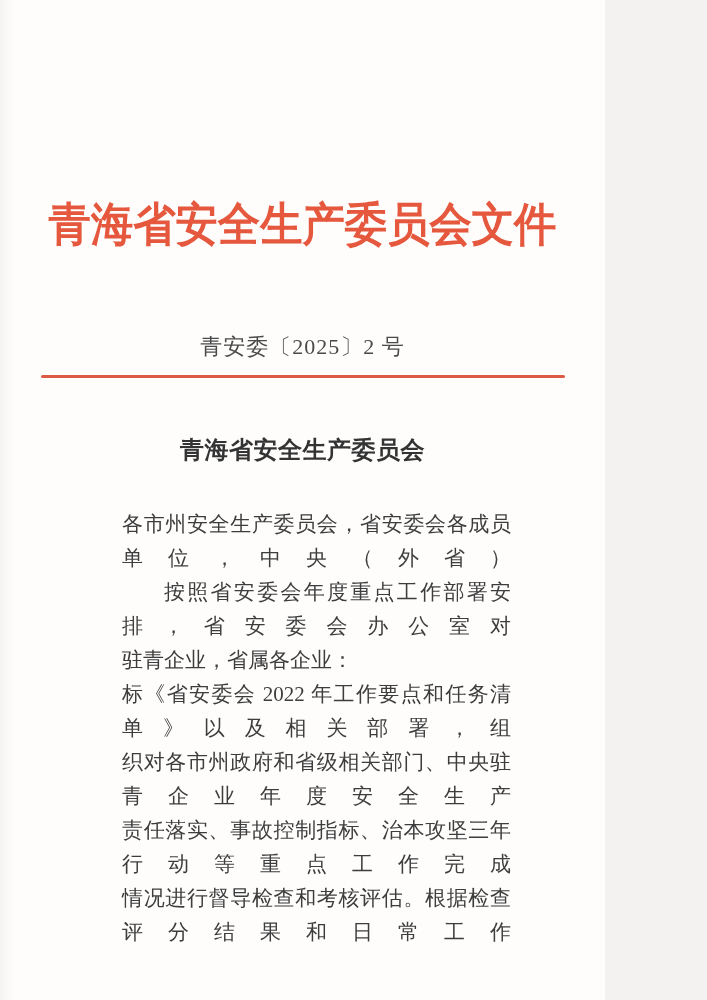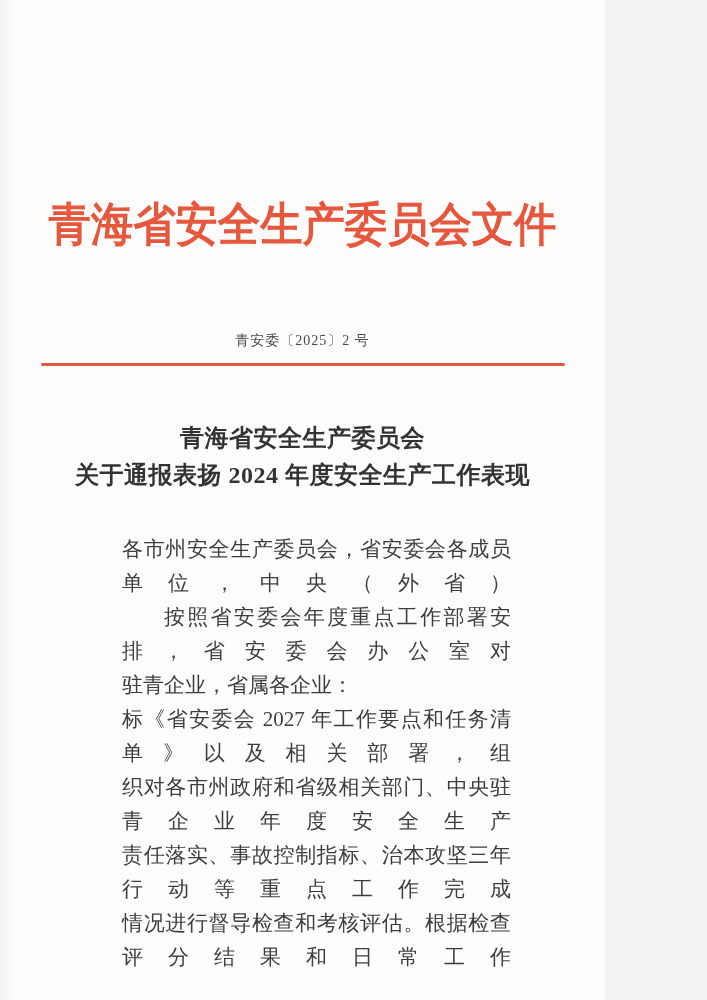--- a/index.html
+++ b/index.html
@@ -25,21 +25,21 @@
     font-weight: bold;
     line-height: 1.25;
     color: var(--header-red, #e5583e);
     transform: scaleX(0.92);
     transform-origin: center;
     white-space: nowrap;
   }
   .doc-number {
     margin-top: 78px;
     text-align: center;
-    font-size: 14px;
+    font-size: 22px;
     letter-spacing: 1px;
     color: #4a4a4a;
   }
   .red-line {
     margin: 13px auto 0 auto;
     width: 524px;
     height: 3px;
     background: var(--divider-red, #dd5b45);
     border-radius: 2px;
   }
@@ -81,27 +81,26 @@
 <div class="page">
 
   <div class="doc-header">青海省安全生产委员会文件</div>
 
   <div class="doc-number">青安委〔2025〕2 号</div>
 
   <div class="red-line"></div>
 
   <div class="doc-title">
     <div>青海省安全生产委员会</div>
-    <div>关于通报表扬 2024 年度安全生产工作表现</div>
   </div>
 
   <div class="doc-body">
     <div class="body-line">各市州安全生产委员会，省安委会各成员单位，中央（外省）</div>
     <div class="body-line indent">按照省安委会年度重点工作部署安排，省安委会办公室对</div>
     <div class="body-line left">驻青企业，省属各企业：</div>
-    <div class="body-line">标《省安委会 2027 年工作要点和任务清单》以及相关部署，组</div>
+    <div class="body-line">标《省安委会 2022 年工作要点和任务清单》以及相关部署，组</div>
     <div class="body-line">织对各市州政府和省级相关部门、中央驻青企业年度安全生产</div>
     <div class="body-line">责任落实、事故控制指标、治本攻坚三年行动等重点工作完成</div>
     <div class="body-line">情况进行督导检查和考核评估。根据检查评分结果和日常工作</div>
 
   </div>
 
 </div>
 
 </body></html>

